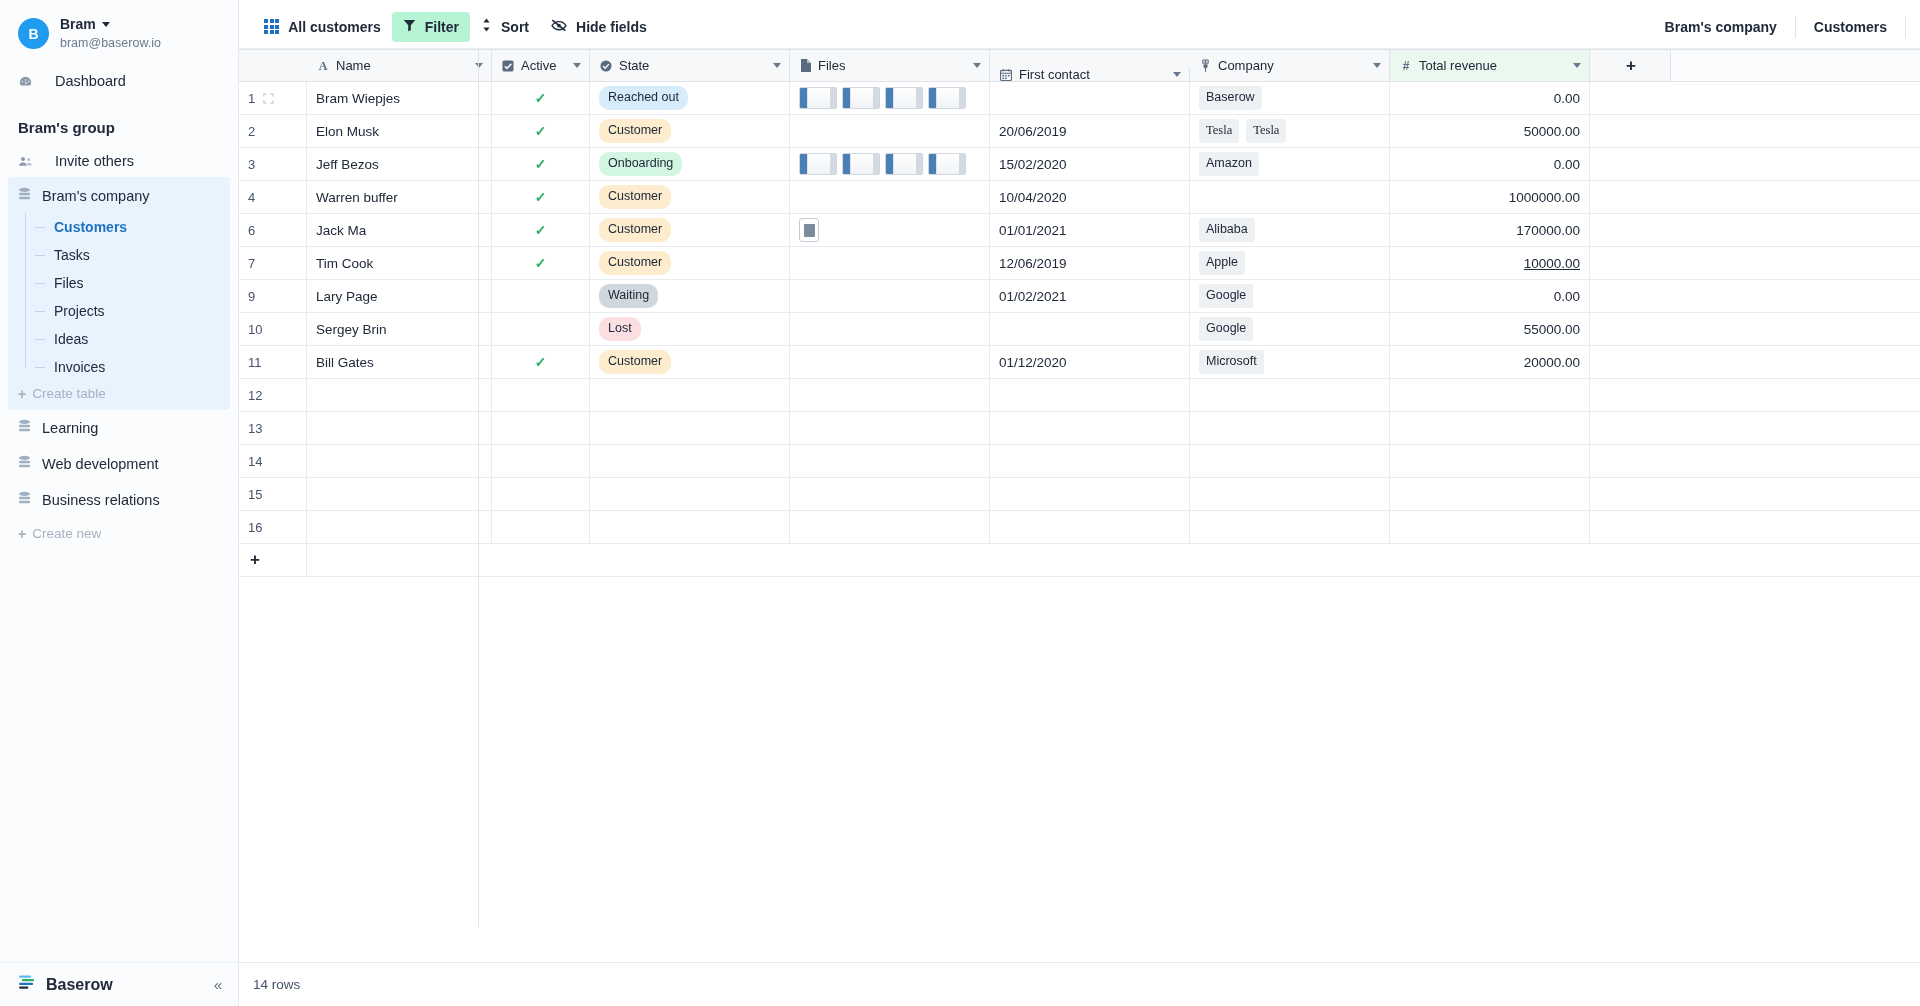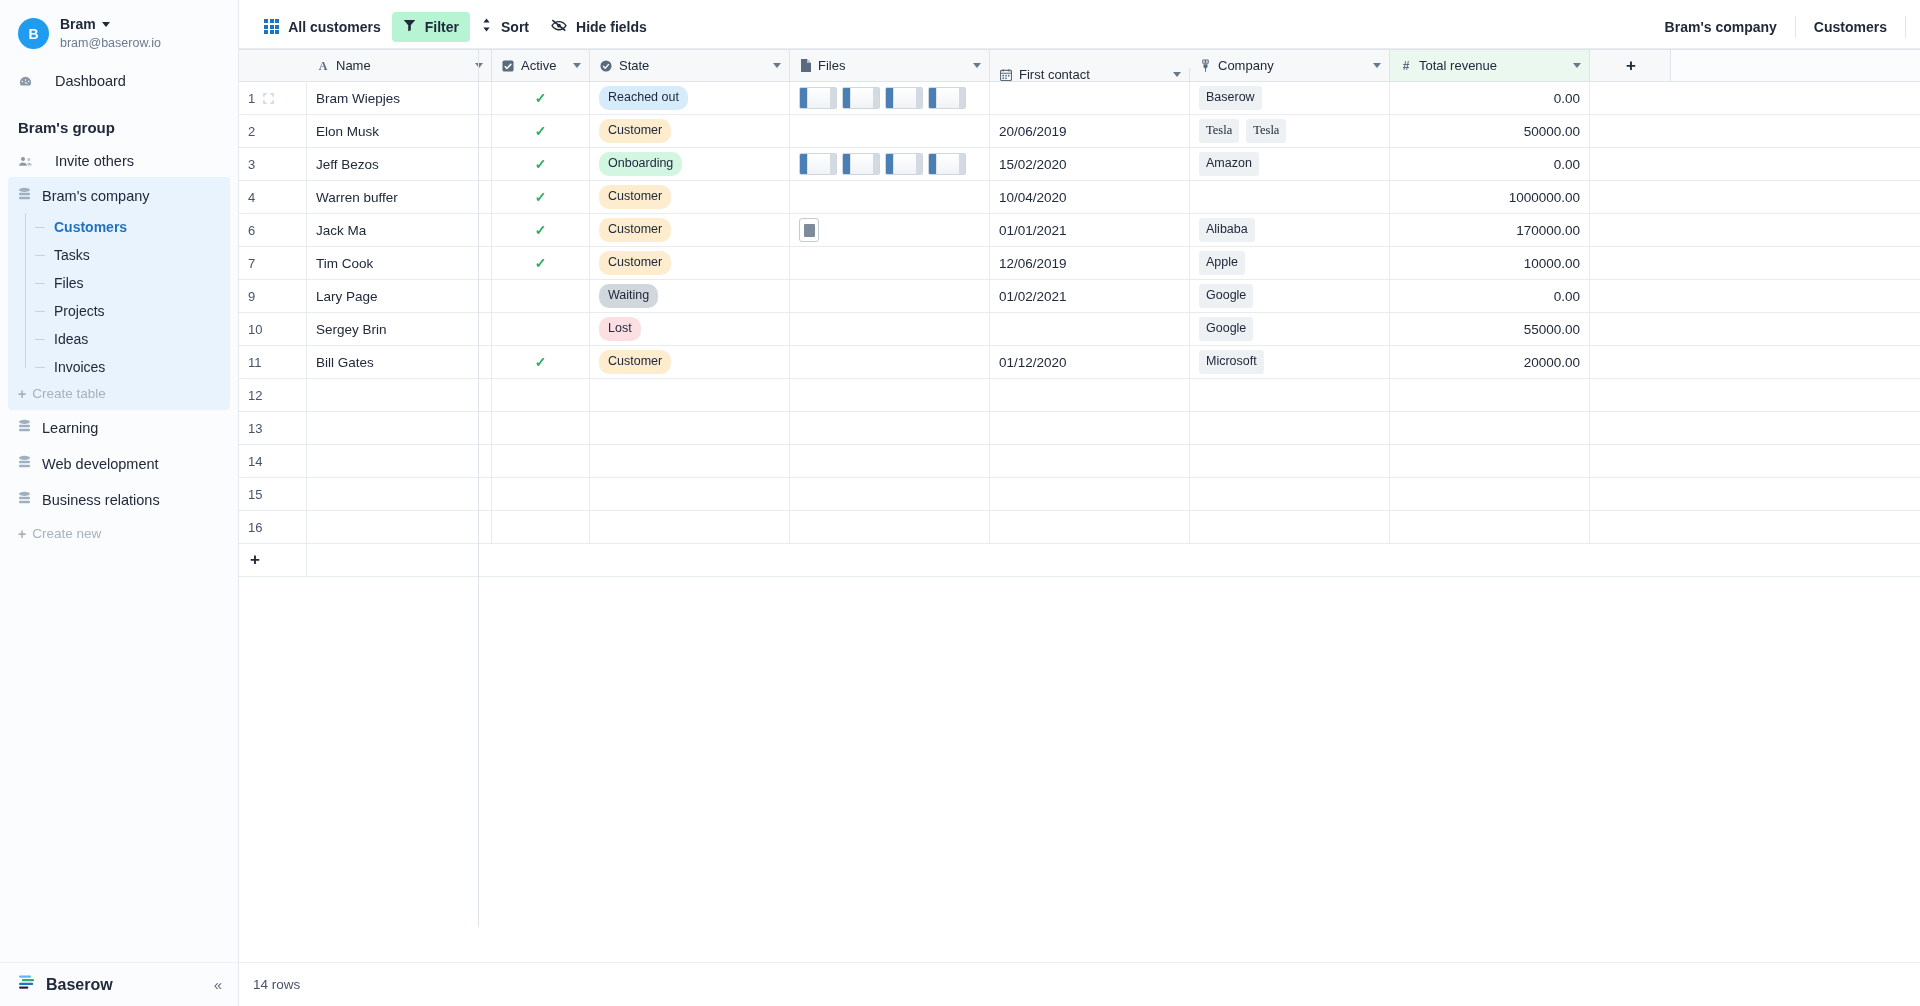--- a/index.html
+++ b/index.html
@@ -699,21 +699,21 @@
               <span class="check">✓</span>
             </div>
             <div class="cell" style="width: 200px;">
               <span class="badge" style="background: rgb(253, 236, 205);">Customer</span>
             </div>
             <div class="cell" style="width: 200px;"></div>
             <div class="cell" style="width: 200px;">12/06/2019</div>
             <div class="cell" style="width: 200px;">
               <span class="tag">Apple</span>
             </div>
-            <div class="cell right" style="width: 200px;">10000.00</div>
+            <div class="cell right" style="width: 200px; text-decoration: underline;">10000.00</div>
             <div class="cell tail" style="width: 381px; border-bottom: none;"></div>
           </div>
           <div class="row">
             <div class="cell rownum" style="width: 68px;">
               <span>9</span>
             </div>
             <div class="cell" style="width: 185px;">Lary Page</div>
             <div class="cell center" style="width: 98px;"></div>
             <div class="cell" style="width: 200px;">
               <span class="badge" style="background: rgb(210, 215, 221);">Waiting</span>

